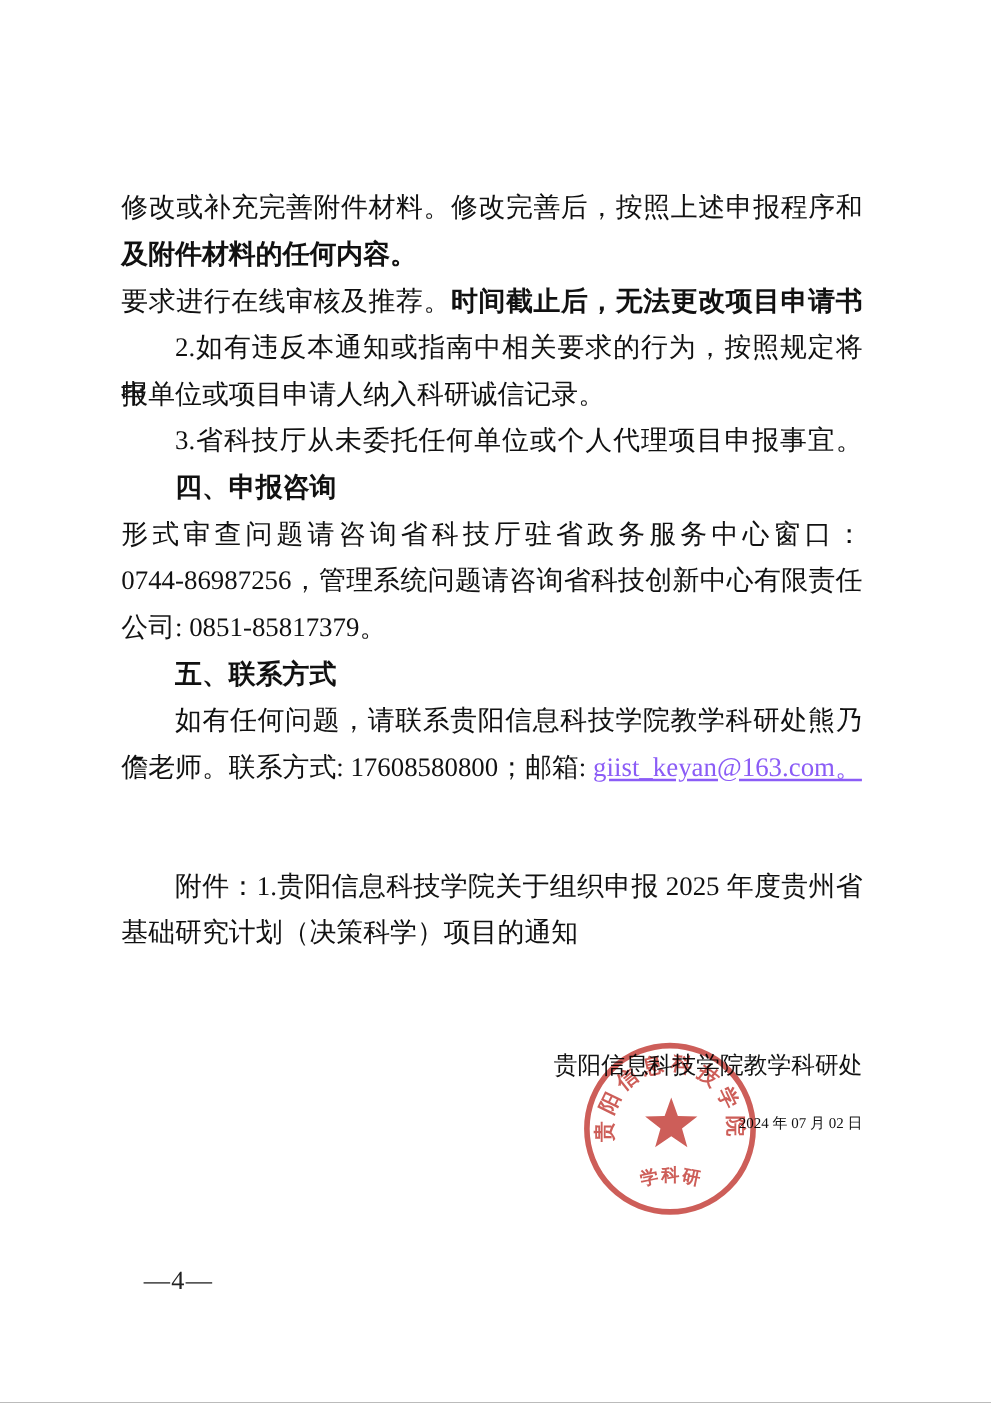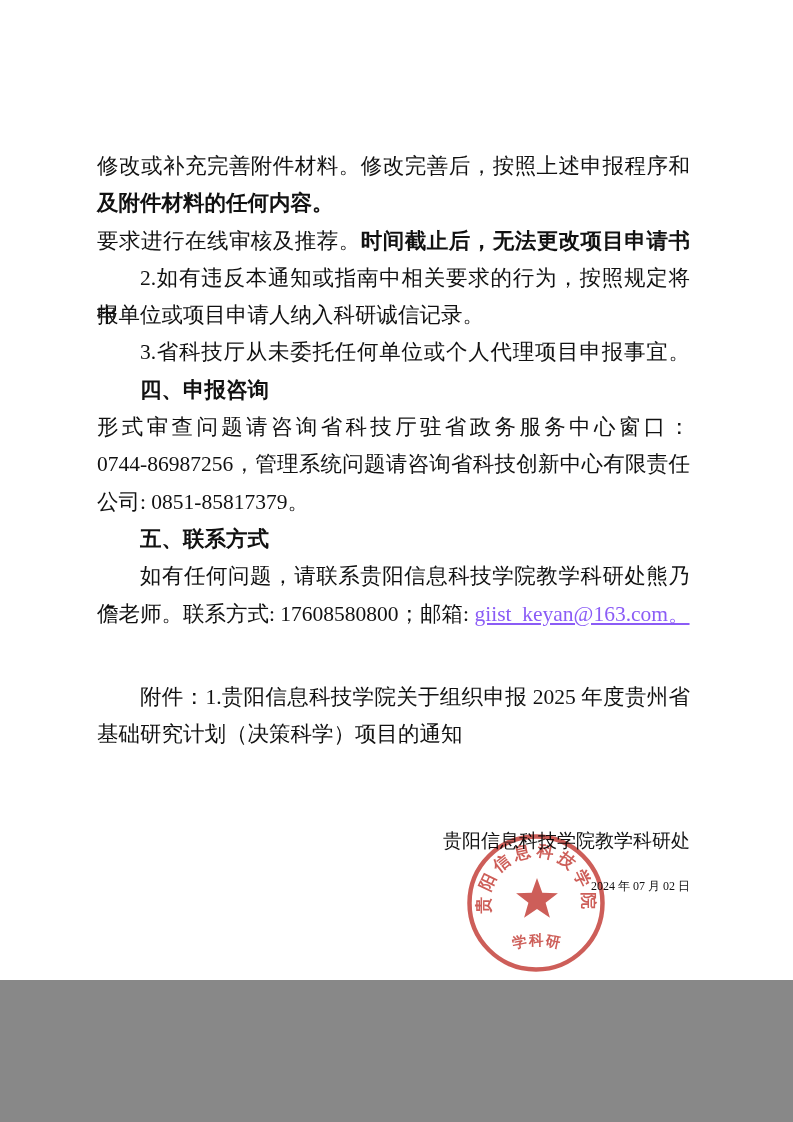--- a/index.html
+++ b/index.html
@@ -1,19 +1,19 @@
 <!DOCTYPE html>
 <html><head>
 <meta charset="utf-8">
 <title>Document</title>
 <style>
   html,body{margin:0;padding:0;background:#888;}
   .page{
     position:relative;
-    width:793px;height:980px;
+    width:793px;height:1122px;
     background:#ffffff;
     overflow:hidden;
     font-family:"Liberation Serif","DejaVu Serif",serif;
     color:#111;
   }
   .content{
     position:absolute;
     left:97px;top:148px;width:593px;
   }
   .line{
@@ -22,21 +22,21 @@
     font-size:21.5px;
     white-space:nowrap;
     text-align:left;
   }
   .line.fill{
     white-space:normal;
     text-align:justify;
     text-align-last:justify;
   }
   .line.indent{ text-indent:2em; }
-  .line.gap-attachment{ margin-top:46px; }
+  .line.gap-attachment{ margin-top:58px; }
   .b{
     font-weight:700;
     font-family:"Liberation Sans","DejaVu Sans",sans-serif;
   }
   .link{
     text-decoration:underline;
     cursor:pointer;
   }
   .sig-org{
     margin-top:69px;

